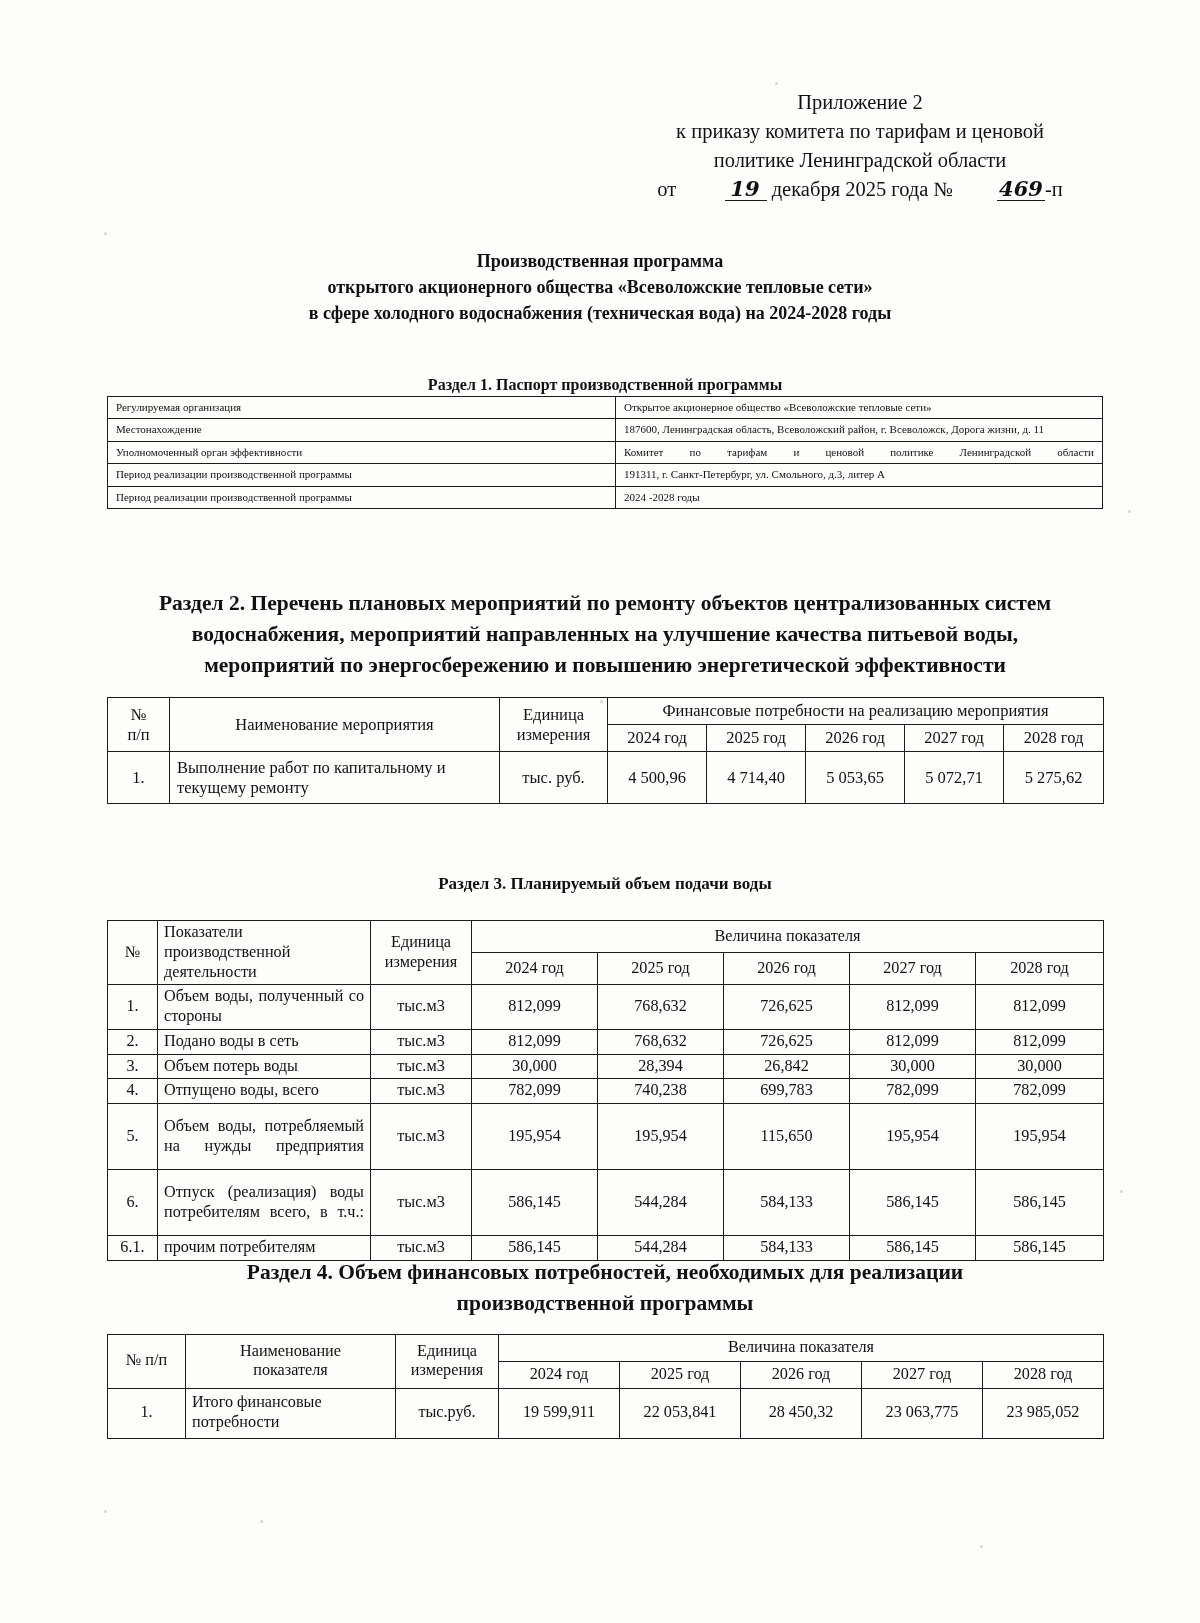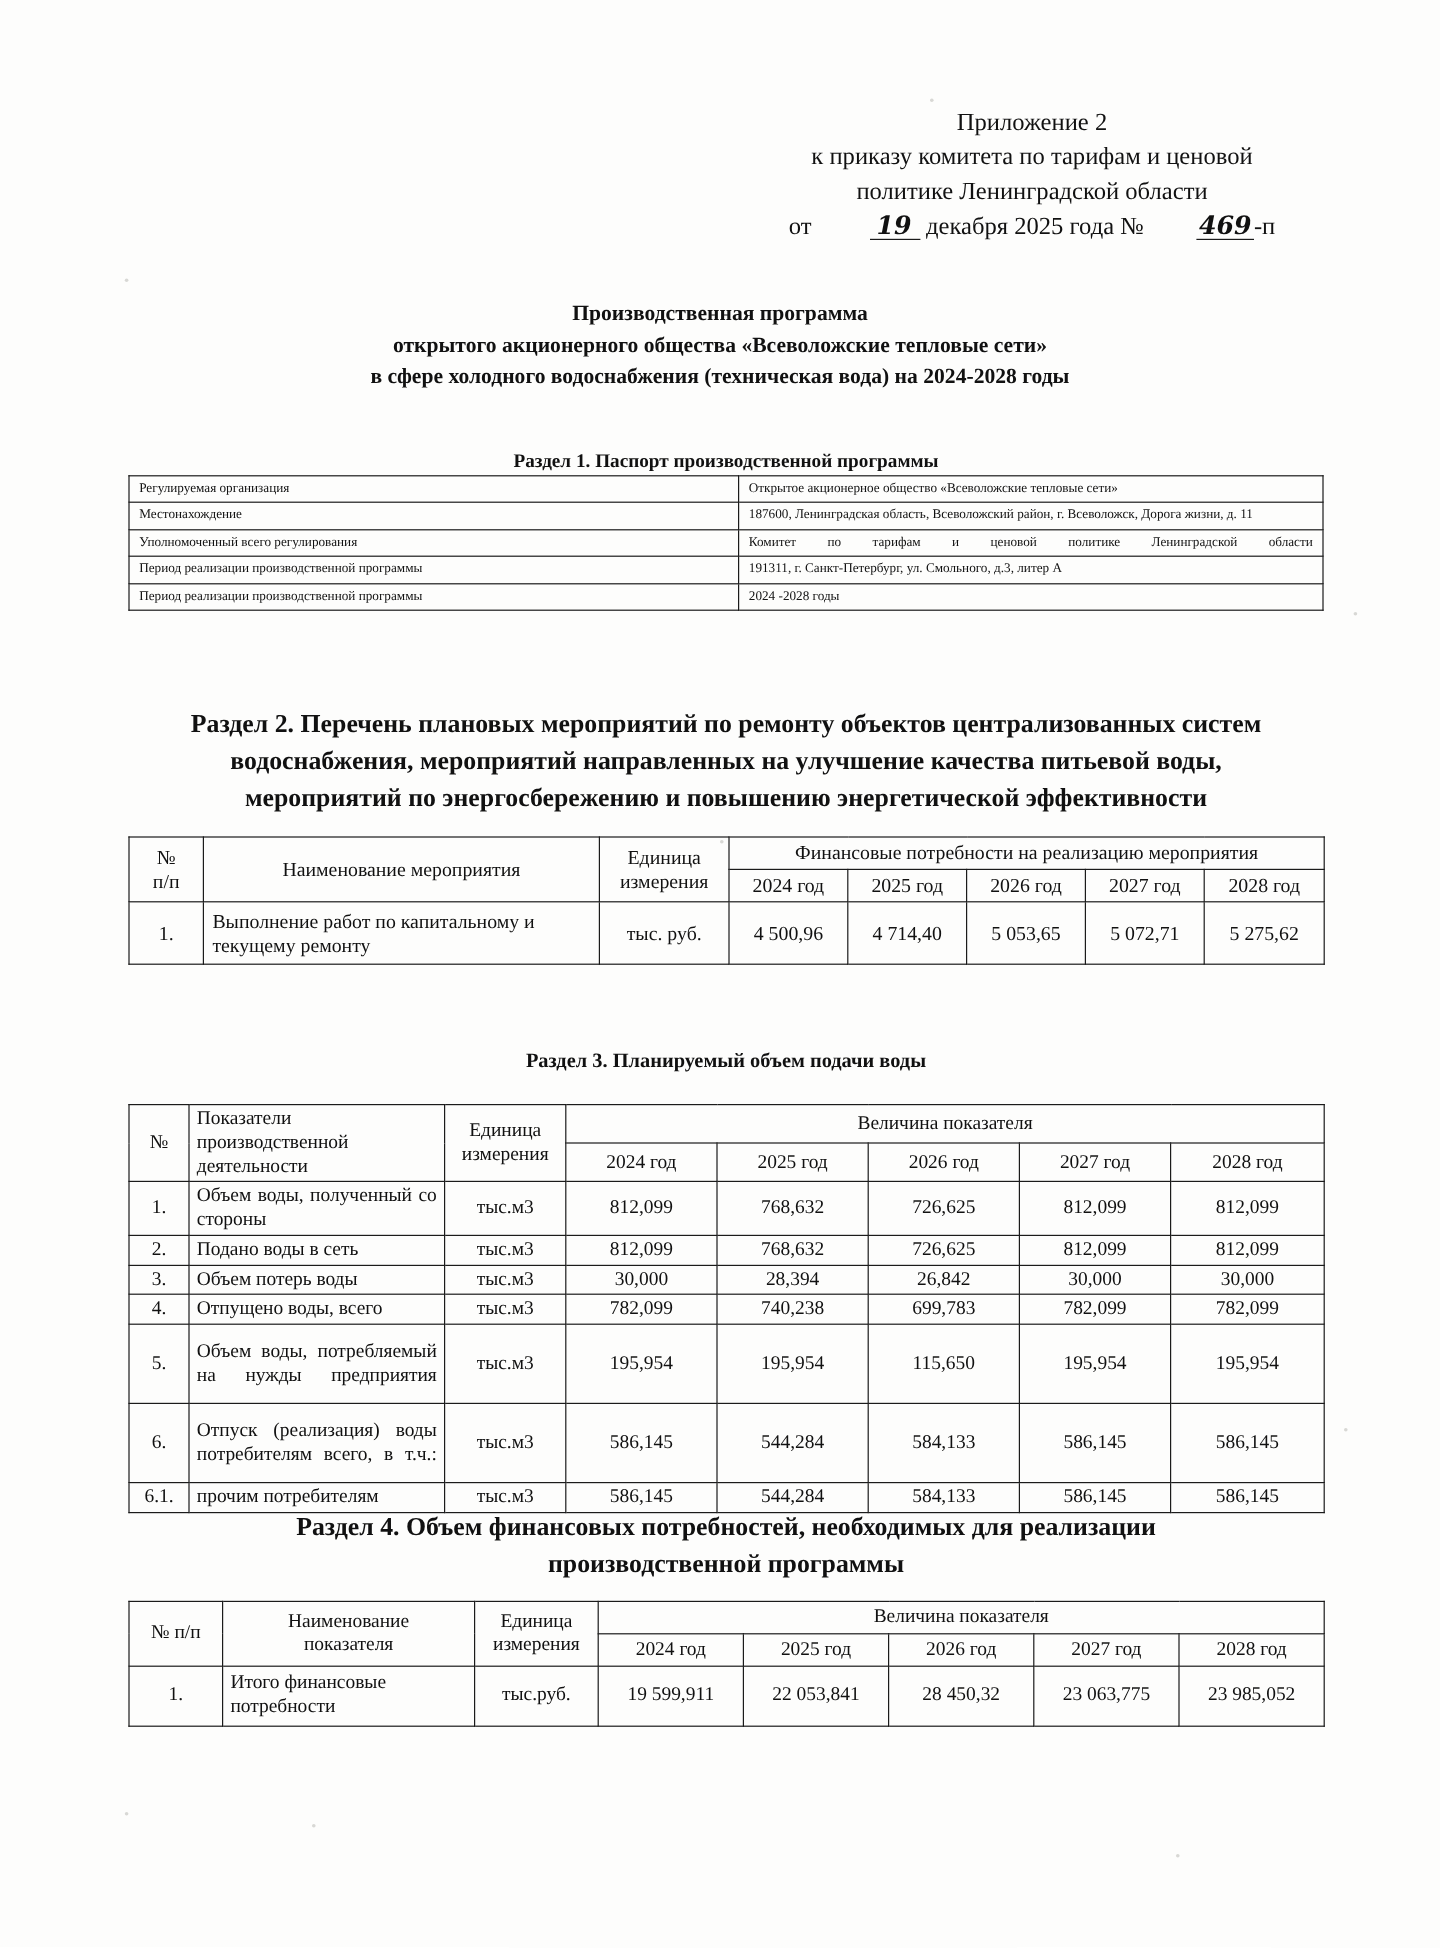--- a/index.html
+++ b/index.html
@@ -173,21 +173,21 @@
     <tbody>
       <tr>
         <td class="l lbl">Регулируемая организация</td>
         <td class="l">Открытое акционерное общество «Всеволожские тепловые сети»</td>
       </tr>
       <tr>
         <td class="l lbl">Местонахождение</td>
         <td class="l">187600, Ленинградская область, Всеволожский район, г. Всеволожск, Дорога жизни, д. 11</td>
       </tr>
       <tr>
-        <td class="l lbl">Уполномоченный всего регулирования</td>
+        <td class="l lbl">Уполномоченный орган эффективности</td>
         <td class="l just">Комитет по тарифам и ценовой политике Ленинградской области</td>
       </tr>
       <tr>
         <td class="l lbl">Период реализации производственной программы</td>
         <td class="l">191311, г. Санкт-Петербург, ул. Смольного, д.3, литер А</td>
       </tr>
       <tr>
         <td class="l lbl">Период реализации производственной программы</td>
         <td class="l">2024 -2028 годы</td>
       </tr>

